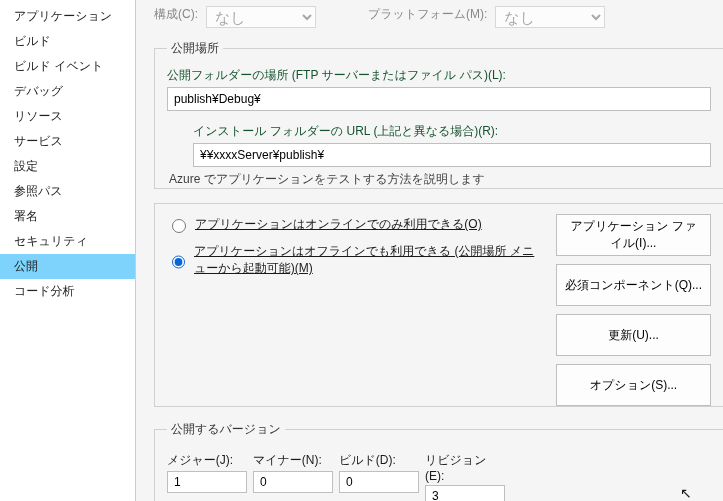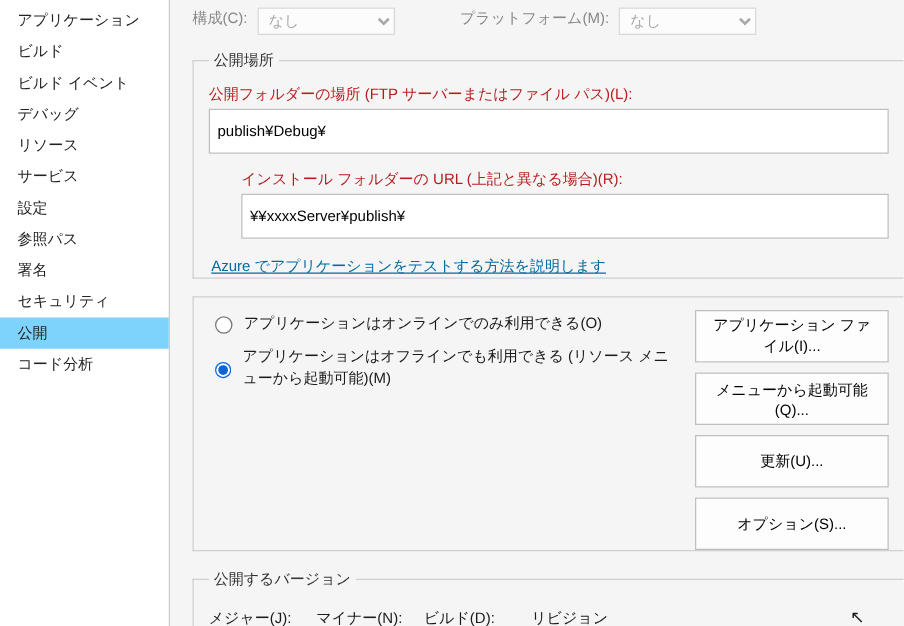--- a/index.html
+++ b/index.html
@@ -37,58 +37,57 @@
   }
   .top-row {
     display: flex;
     gap: 8px;
     color: #888;
     margin-bottom: 12px;
   }
   .top-row select {
     border: 1px solid #ccc;
     background: #fff;
-    font-size: 12px;
+    font-size: 15px;
     height: 22px;
     color: #888;
     padding: 1px 4px;
   }
   fieldset.group {
     border: 1px solid #d0d0d0;
     border-right: none;
     margin: 0 0 14px 0;
     padding: 10px 12px 0 12px;
   }
   fieldset.group > legend {
     padding: 0 4px;
     color: #333;
   }
   .field-label {
     display: block;
     margin-bottom: 3px;
-    color: #b91c1c;
+    color: #14532d;
   }
   input[type=text].wide {
     width: 100%;
-    height: 36px;
+    height: 24px;
     border: 1px solid #bfbfbf;
     padding: 2px 6px;
     font-size: 12px;
     background: #fff;
   }
   .indent {
     margin-left: 26px;
     margin-top: 12px;
   }
   .link {
-    color: #0369a1;
-    text-decoration: underline;
+    color: #404040;
     cursor: pointer;
     display: inline-block;
-    margin-top: 14px;
+    margin-top: 4px;
     margin-left: 2px;
   }
   .mode-row {
     display: flex;
     gap: 14px;
     align-items: flex-start;
   }
   .mode-left {
     flex: 1;
     padding-top: 2px;
@@ -106,20 +105,21 @@
     font-size: 12px;
     cursor: pointer;
     padding: 0 8px;
     text-align: center;
   }
   .radio-row {
     display: flex;
     align-items: center;
     gap: 6px;
     margin-bottom: 10px;
+    text-decoration: underline;
   }
   input[type=radio] {
     accent-color: #0a66d6;
     width: 14px; height: 14px;
   }
   .version-row {
     display: flex;
     gap: 6px;
     margin-top: 4px;
   }
@@ -194,26 +194,26 @@
 
   <fieldset class="group">
     <div class="mode-row">
       <div class="mode-left">
         <div class="radio-row">
           <input type="radio" name="mode" style="">
           <span>アプリケーションはオンラインでのみ利用できる(O)</span>
         </div>
         <div class="radio-row">
           <input type="radio" name="mode" checked="" style="">
-          <span>アプリケーションはオフラインでも利用できる (リソース メニューから起動可能)(M)</span>
+          <span>アプリケーションはオフラインでも利用できる (公開場所 メニューから起動可能)(M)</span>
         </div>
       </div>
       <div class="mode-right">
         <button class="btn">アプリケーション ファイル(I)...</button>
-        <button class="btn">メニューから起動可能(Q)...</button>
+        <button class="btn">必須コンポーネント(Q)...</button>
         <button class="btn">更新(U)...</button>
         <button class="btn">オプション(S)...</button>
       </div>
     </div>
   </fieldset>
 
   <fieldset class="group" style="border-bottom:none; padding-bottom:0;">
     <legend>公開するバージョン</legend>
     <div class="version-row">
       <div class="version-col">

